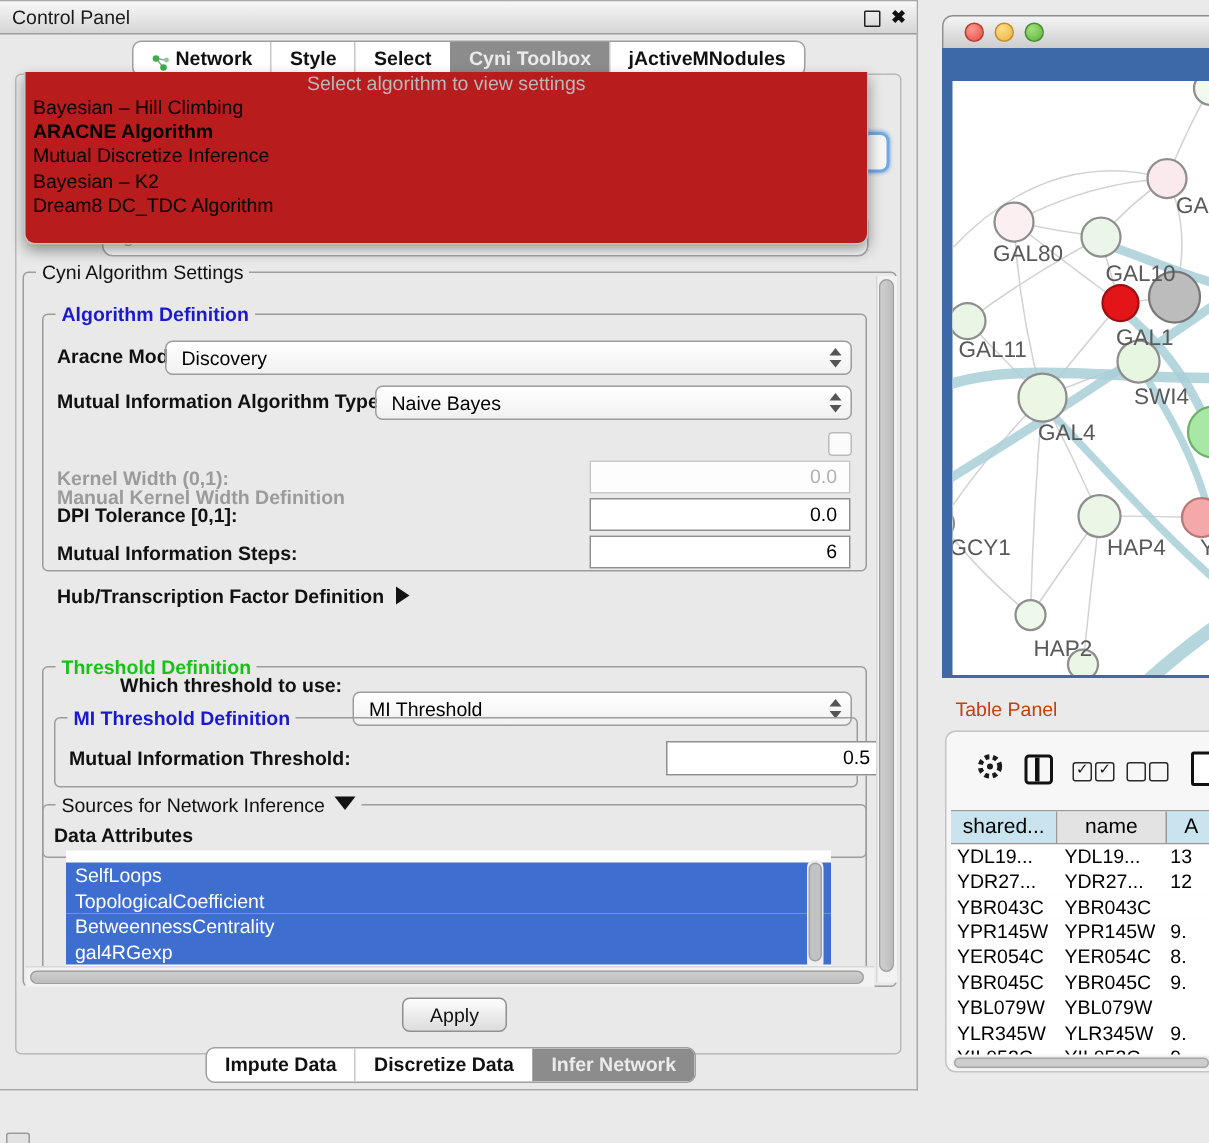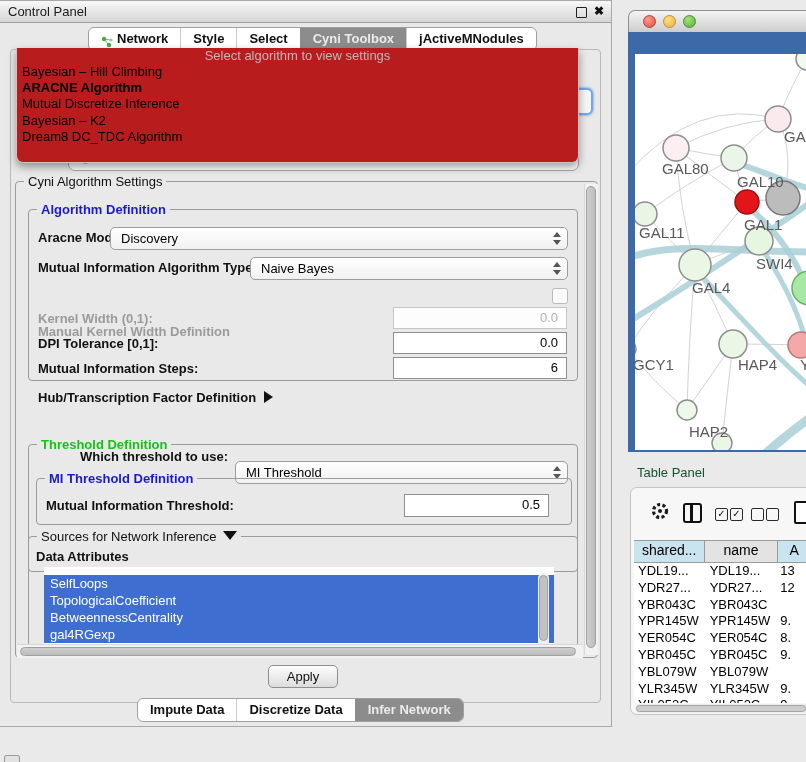--- a/index.html
+++ b/index.html
@@ -86,21 +86,21 @@
   .netwin{position:absolute;left:628px;top:10px;width:192px;height:442px;}
   .net-titlebar{position:absolute;left:0;top:0;right:0;height:22px;border-radius:7px 7px 0 0;
       background:linear-gradient(#f4f4f4,#cdcdcd);border:1px solid #8f8f8f;border-bottom:none;box-sizing:border-box;}
   .tl{position:absolute;top:4px;width:13px;height:13px;border-radius:50%;box-sizing:border-box;}
   .tl.red{left:14px;background:radial-gradient(circle at 35% 30%,#fa9a90,#e94b41);border:1px solid #b93c34;}
   .tl.yellow{left:34px;background:radial-gradient(circle at 35% 30%,#fbdd85,#f2b13d);border:1px solid #c28d2a;}
   .tl.green{left:54px;background:radial-gradient(circle at 35% 30%,#a5e07c,#58b33e);border:1px solid #44902e;}
   .net-frame{position:absolute;left:0;top:22px;right:0;bottom:0;background:#3d69a8;}
   .net-canvas{position:absolute;left:7px;top:22px;width:185px;height:396px;background:#fff;overflow:hidden;}
   
-  .tp-title{position:absolute;left:637px;top:465px;font-size:13px;color:#14532d;}
+  .tp-title{position:absolute;left:637px;top:465px;font-size:13px;color:#c2410c;}
   .tp-card{position:absolute;left:630px;top:487px;width:185px;height:228px;background:#f7f7f7;
       border:1px solid #c4c4c4;border-radius:7px;box-sizing:border-box;}
   .tp-toolbar{position:absolute;left:0;top:10px;right:0;height:36px;}
   .ico-cols{position:absolute;left:52px;top:5px;width:15px;height:16px;border:2.5px solid #111;border-radius:3px;}
   .ico-cols:before{content:"";position:absolute;left:5px;top:0;bottom:0;width:2.5px;background:#111;}
   .ck{position:absolute;top:10px;width:11px;height:11px;border:1.5px solid #2a2a2a;border-radius:2px;
       font-size:10px;line-height:10px;text-align:center;color:#111;}
   .ico-doc{position:absolute;left:163px;top:3px;width:15px;height:19px;border:2.5px solid #111;border-radius:2px;background:#fff;}
   .tbl{position:absolute;left:3px;top:52px;width:200px;height:163px;overflow:hidden;}
   .thead{display:flex;height:21px;border-top:1px solid #9a9a9a;border-bottom:1px solid #9a9a9a;}
@@ -201,21 +201,21 @@
   </div>
   <span class="lbl" style="left:80px;top:448px;">Which threshold to use:</span>
   <div class="combo" style="left:235px;top:460px;width:333px;">
     <span class="ctext">MI Threshold</span>
     <span class="carrows"></span>
   </div>
   <div class="grp" style="left:36px;top:477px;width:536px;height:47px;">
     <span class="legend blue">MI Threshold Definition</span>
   </div>
   <span class="lbl" style="left:46px;top:497px;">Mutual Information Threshold:</span>
-  <div class="field" style="left:404px;top:493px;width:145px;height:23px;">0.5</div>
+  <div class="field" style="left:444px;top:493px;width:145px;height:23px;">0.5</div>
 
   <div class="grp" style="left:28px;top:535px;width:550px;height:120px;">
     <span class="legend plain"><span>Sources for Network Inference</span><span class="arrow-down"></span></span>
   </div>
   <span class="lbl" style="left:36px;top:548px;">Data Attributes</span>
   <div class="attr-list" id="attr-list">
       <div class="attr-item">SelfLoops</div>
       <div class="attr-item">TopologicalCoefficient</div>
       <div class="attr-item">BetweennessCentrality</div>
       <div class="attr-item">gal4RGexp</div>

